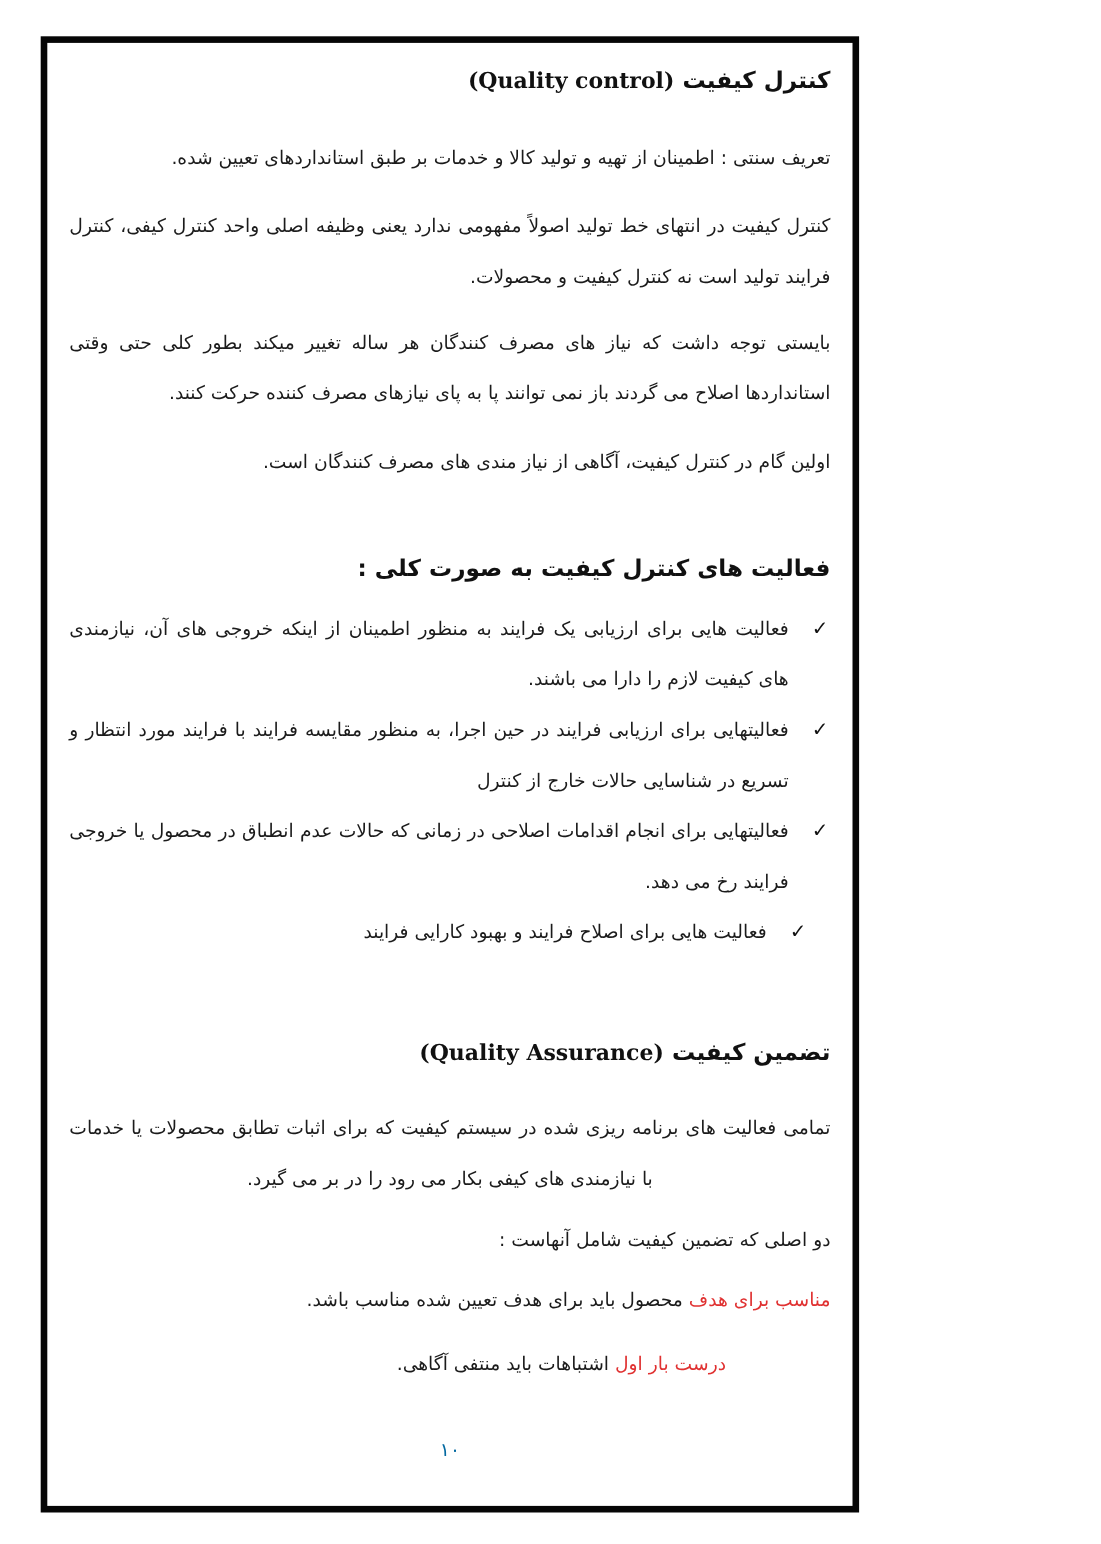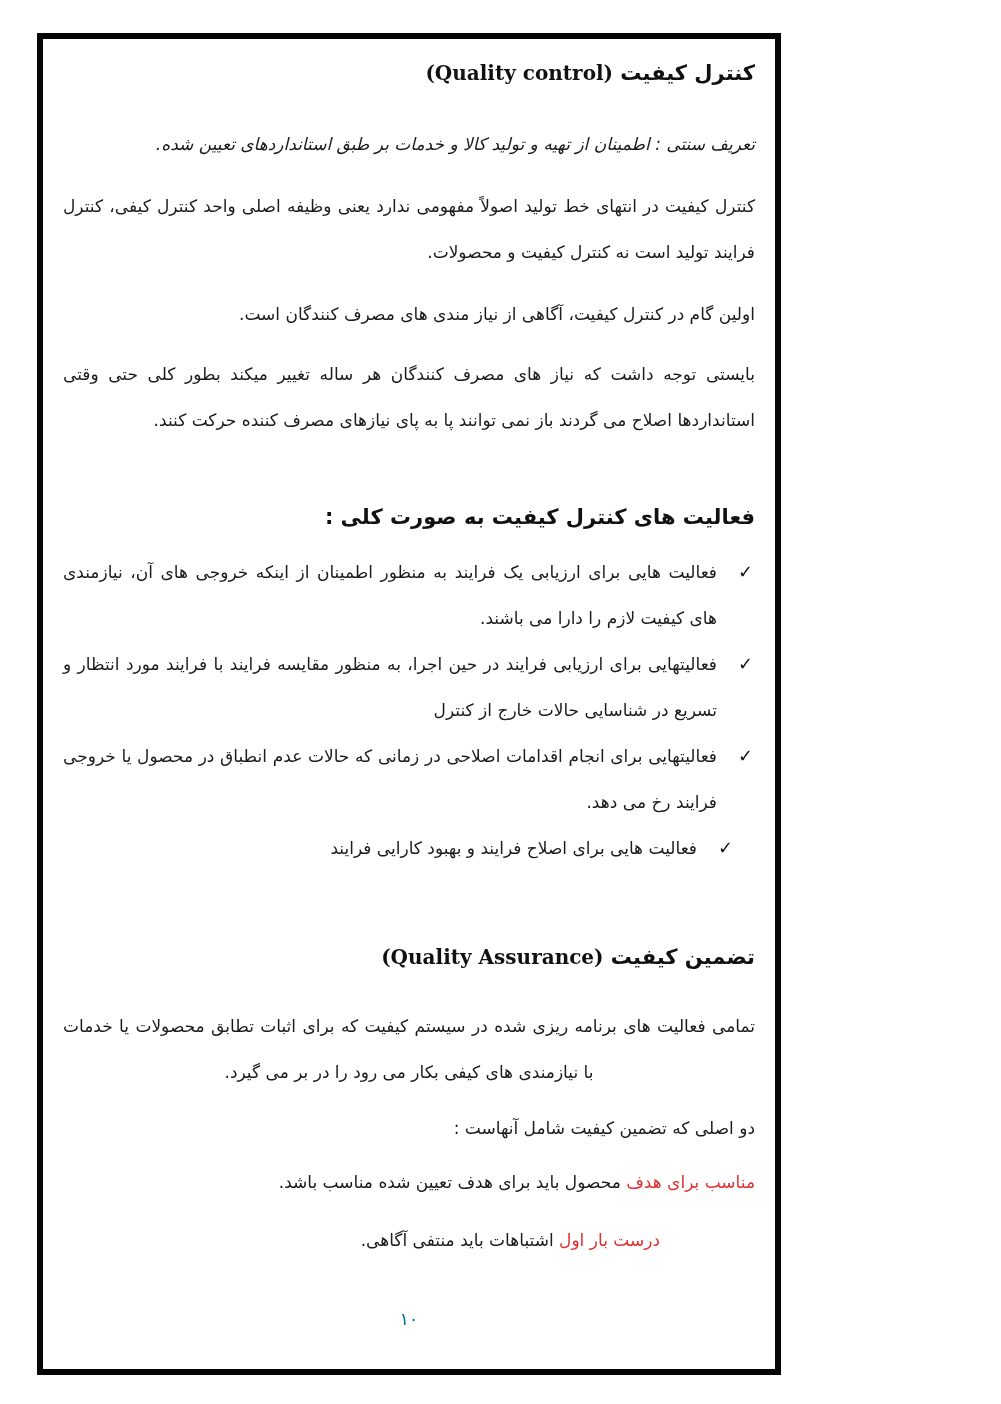--- a/index.html
+++ b/index.html
@@ -39,21 +39,21 @@
     font-size: 20px;
   }
   p.para {
     margin: 0;
     font-size: 17px;
     line-height: 46px;
     text-align: justify;
     text-align-last: right;
   }
   p.single { text-align: right; }
-  .mt-30 { margin-top: 30px !important; font-style: italic; }
+  .mt-30 { margin-top: 30px !important; }
   .mt-16 { margin-top: 16px !important; }
   .mt-14 { margin-top: 14px !important; }
   h2.sub-heading {
     margin: 56px 0 0 0;
     font-size: 21px;
     line-height: 36px;
     font-weight: bold;
     text-align: right;
     color: #111111;
   }
@@ -100,23 +100,23 @@
 <div class="page">
   <div class="frame">
     <div class="content">
 
       <h1 class="sec-heading"><span>کنترل کیفیت</span> <span class="heading-en" dir="ltr">(Quality control)</span></h1>
 
       <p class="para single mt-30">تعریف سنتی : اطمینان از تهیه و تولید کالا و خدمات بر طبق استانداردهای تعیین شده.</p>
 
       <p class="para mt-16">کنترل کیفیت در انتهای خط تولید اصولاً مفهومی ندارد یعنی وظیفه اصلی واحد کنترل کیفی، کنترل فرایند تولید است نه کنترل کیفیت و محصولات.</p>
 
+      <p class="para mt-14">بایستی توجه داشت که نیاز های مصرف کنندگان هر ساله تغییر میکند بطور کلی حتی وقتی استانداردها اصلاح می گردند باز نمی توانند پا به پای نیازهای مصرف کننده حرکت کنند.</p>
+
       <p class="para single mt-16">اولین گام در کنترل کیفیت، آگاهی از نیاز مندی های مصرف کنندگان است.</p>
-
-      <p class="para mt-14">بایستی توجه داشت که نیاز های مصرف کنندگان هر ساله تغییر میکند بطور کلی حتی وقتی استانداردها اصلاح می گردند باز نمی توانند پا به پای نیازهای مصرف کننده حرکت کنند.</p>
 
       <h2 class="sub-heading">فعالیت های کنترل کیفیت به صورت کلی :</h2>
 
       <div class="bullet-list">
         <div class="bullet-item">
           <span class="check">✓</span>
           <span>فعالیت هایی برای ارزیابی یک فرایند به منظور اطمینان از اینکه خروجی های آن، نیازمندی های کیفیت لازم را دارا می باشند.</span>
         </div>
         <div class="bullet-item">
           <span class="check">✓</span>

